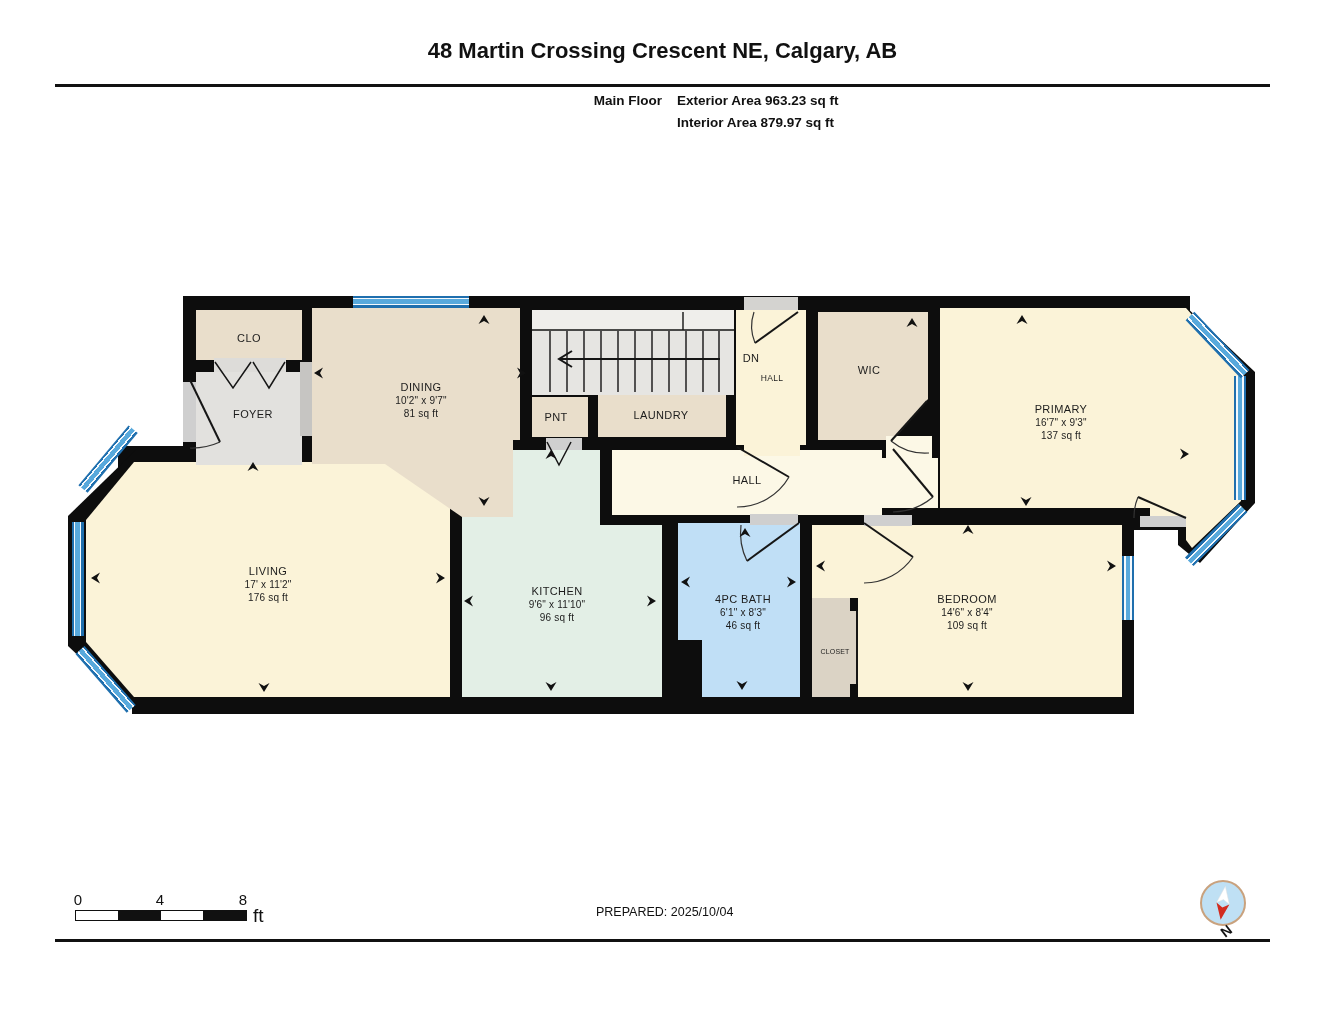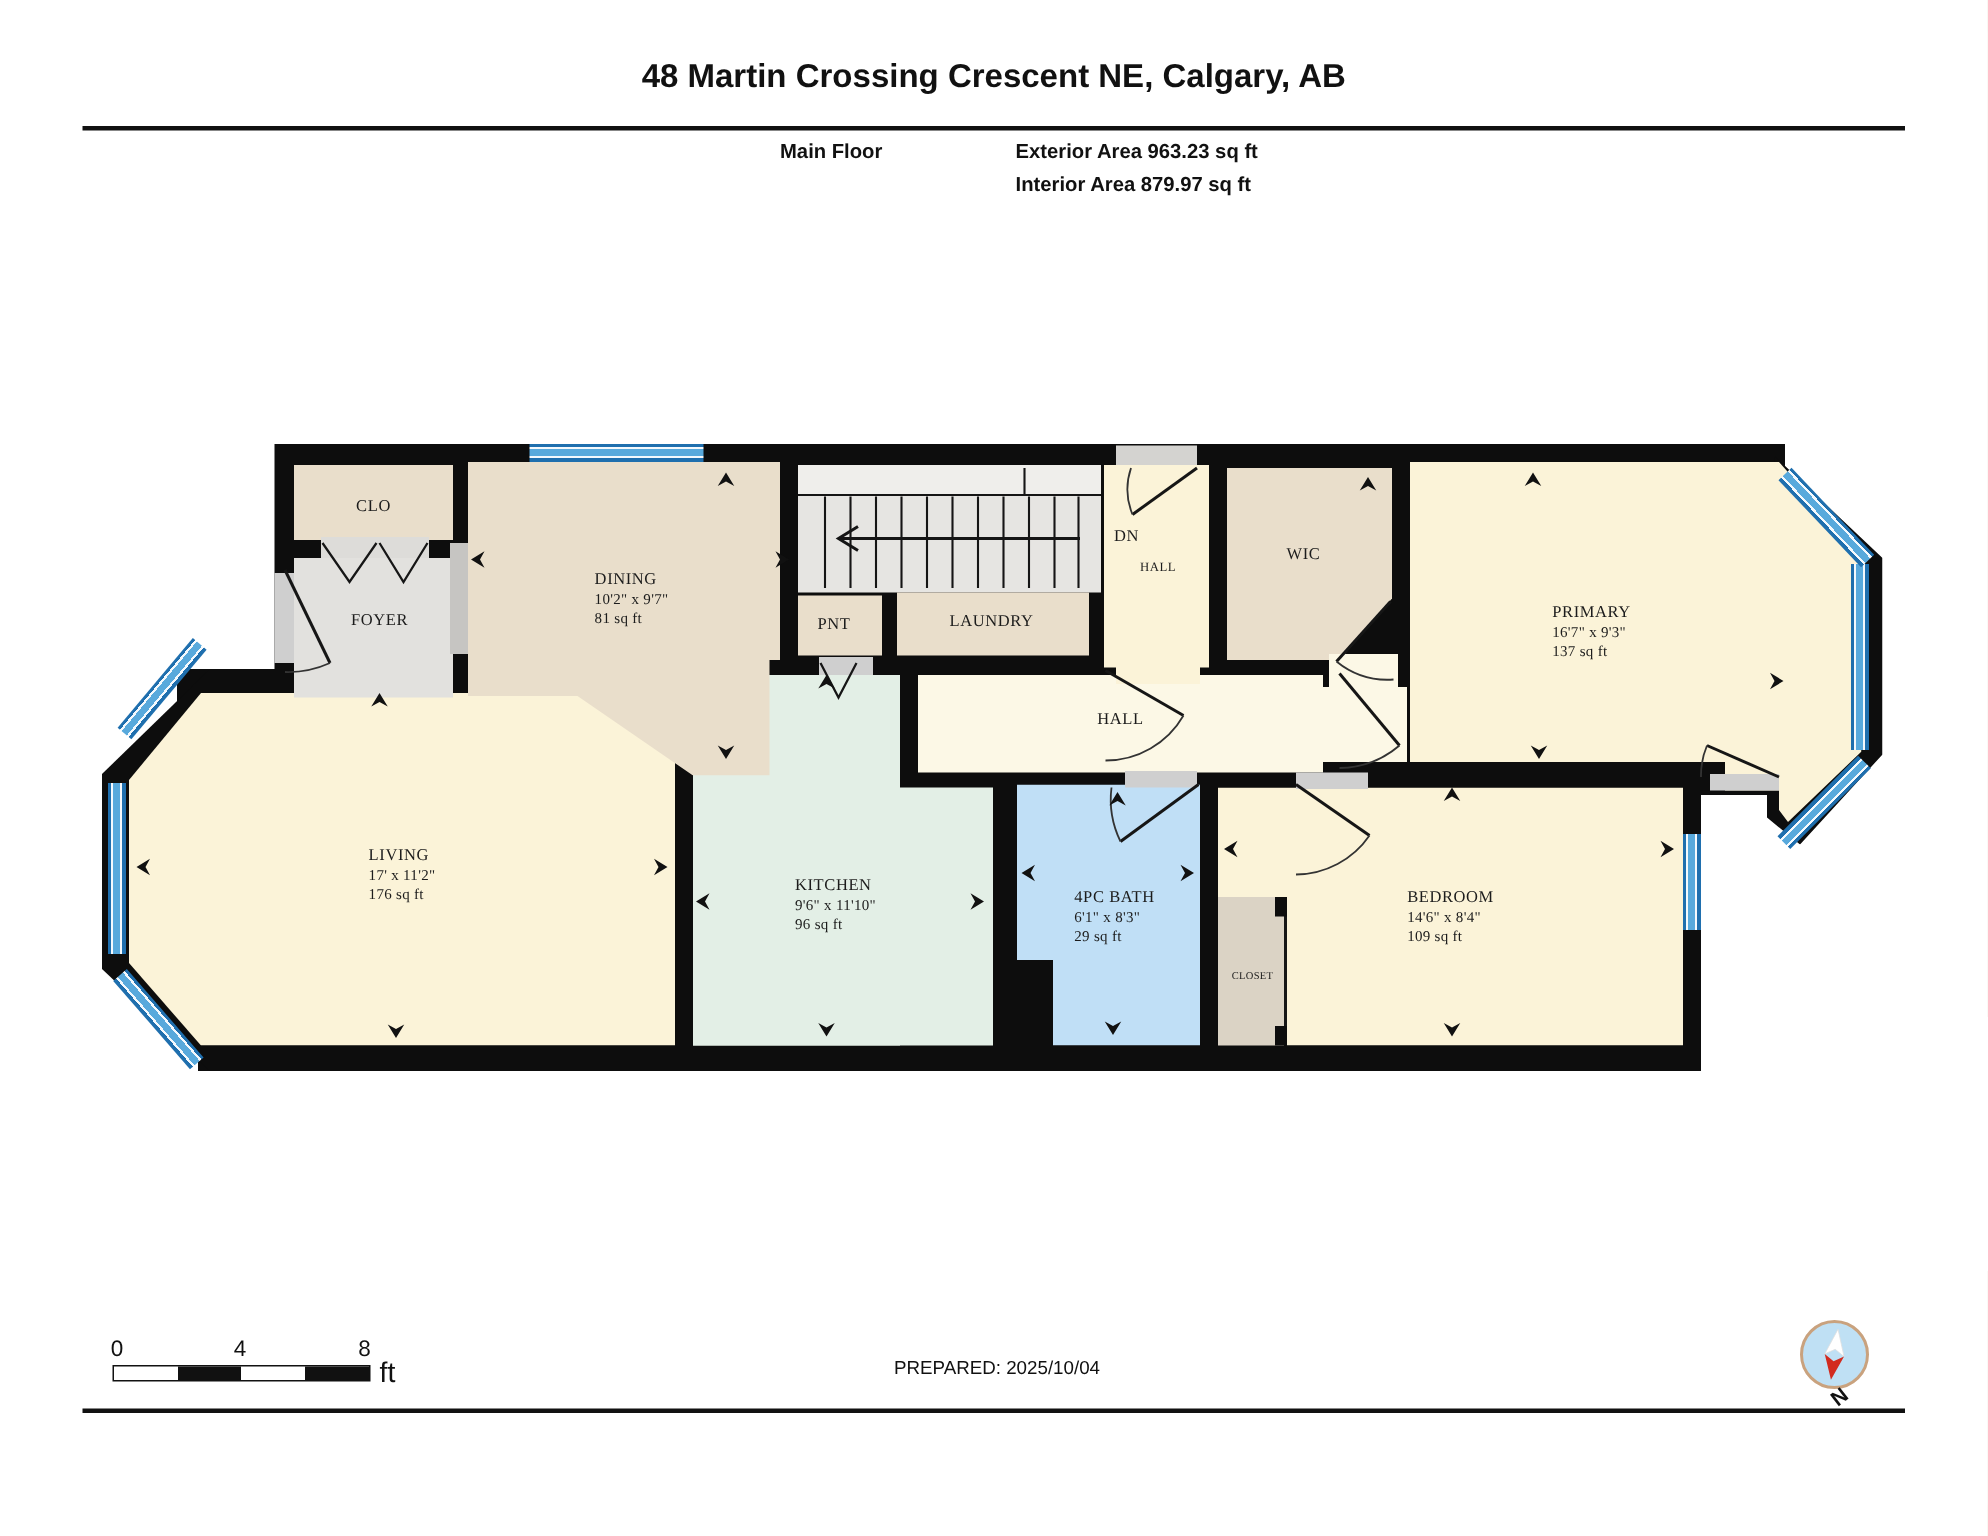--- a/index.html
+++ b/index.html
@@ -2,33 +2,33 @@
 <html><head>
 <meta charset="utf-8">
 <style>
   html,body{margin:0;padding:0;background:#fff;}
   .page{position:relative;width:1325px;height:1024px;background:#fff;overflow:hidden;
         font-family:"Liberation Sans",sans-serif;color:#111;border-radius:22px;}
   .abs{position:absolute;font-weight:bold;}
   
   .title{left:0;right:0;top:38px;text-align:center;font-size:22px;font-weight:bold;}
   .rule{background:#111;}
-  .floorlbl{left:520px;top:93px;width:142px;font-size:13.5px;font-weight:bold;}
+  .floorlbl{left:520px;top:93px;width:142px;text-align:right;font-size:13.5px;font-weight:bold;}
   .arealine{left:677px;font-size:13.5px;}
   
   .wall{background:#0d0d0d;}
   .floor{position:absolute;}
   .sill{position:absolute;background:#cfcfcf;}
   .bridge{position:absolute;}
   
   .win{position:absolute;background:linear-gradient(to bottom,#1f6fae 0 2px,#f4f9fd 2px 3.5px,#58a9dc 3.5px 8px,#f4f9fd 8px 9.5px,#1f6fae 9.5px 12px);}
   .winv{position:absolute;background:linear-gradient(to right,#1f6fae 0 2px,#f4f9fd 2px 3.5px,#58a9dc 3.5px 8px,#f4f9fd 8px 9.5px,#1f6fae 9.5px 12px);}
   
-  .rlabel{position:absolute;transform:translate(-50%,-50%);color:#1c1c1c;
-          font-size:11px;line-height:13px;white-space:nowrap;letter-spacing:.4px;z-index:40;font-family:Liberation Serif, serif;}
+  .rlabel{position:absolute;transform:translate(-50%,-50%);text-align:center;color:#1c1c1c;
+          font-size:11px;line-height:13px;white-space:nowrap;letter-spacing:.4px;z-index:40;}
   .rlabel .dims,.rlabel .area{font-size:10px;letter-spacing:.2px;}
   .tiny{font-size:8.5px;letter-spacing:.3px;}
   svg.overlay{position:absolute;left:0;top:0;z-index:30;pointer-events:none;}
   
   .tick{position:absolute;top:891px;font-size:15px;transform:translateX(-50%);}
   .unit{position:absolute;top:905px;font-size:19px;}
   .bar{position:absolute;left:75px;top:910px;width:170px;height:9px;border:1.5px solid #111;
        background:linear-gradient(to right,#fff 0 25%,#111 25% 50%,#fff 50% 75%,#111 75% 100%);}
   .prepared{position:absolute;left:596px;top:905px;font-size:12.5px;}
   .footer{position:absolute;left:57px;top:948px;width:1215px;font-size:11.5px;}
@@ -201,21 +201,21 @@
       <div class="area">176 sq ft</div>
   </div>
   <div class="rlabel" style="left:557px;top:604px;">
     <div>KITCHEN</div>
       <div class="dims">9'6" x 11'10"</div>
       <div class="area">96 sq ft</div>
   </div>
   <div class="rlabel" style="left:743px;top:612px;">
     <div>4PC BATH</div>
       <div class="dims">6'1" x 8'3"</div>
-      <div class="area">29 sq ft</div>
+      <div class="area">46 sq ft</div>
   </div>
   <div class="rlabel" style="left:835px;top:651px;font-size:7px;letter-spacing:.2px;">
       <div>CLOSET</div>
     </div>
   <div class="rlabel" style="left:967px;top:612px;">
     <div>BEDROOM</div>
       <div class="dims">14'6" x 8'4"</div>
       <div class="area">109 sq ft</div>
   </div>
 

